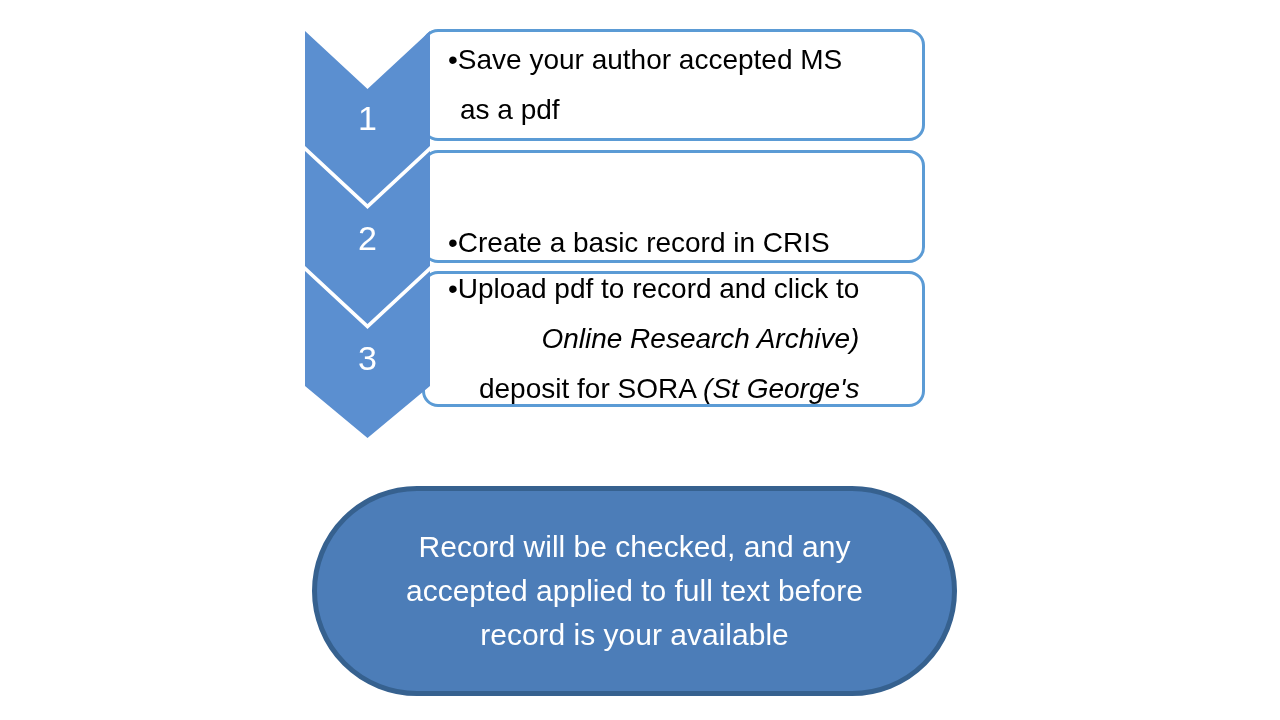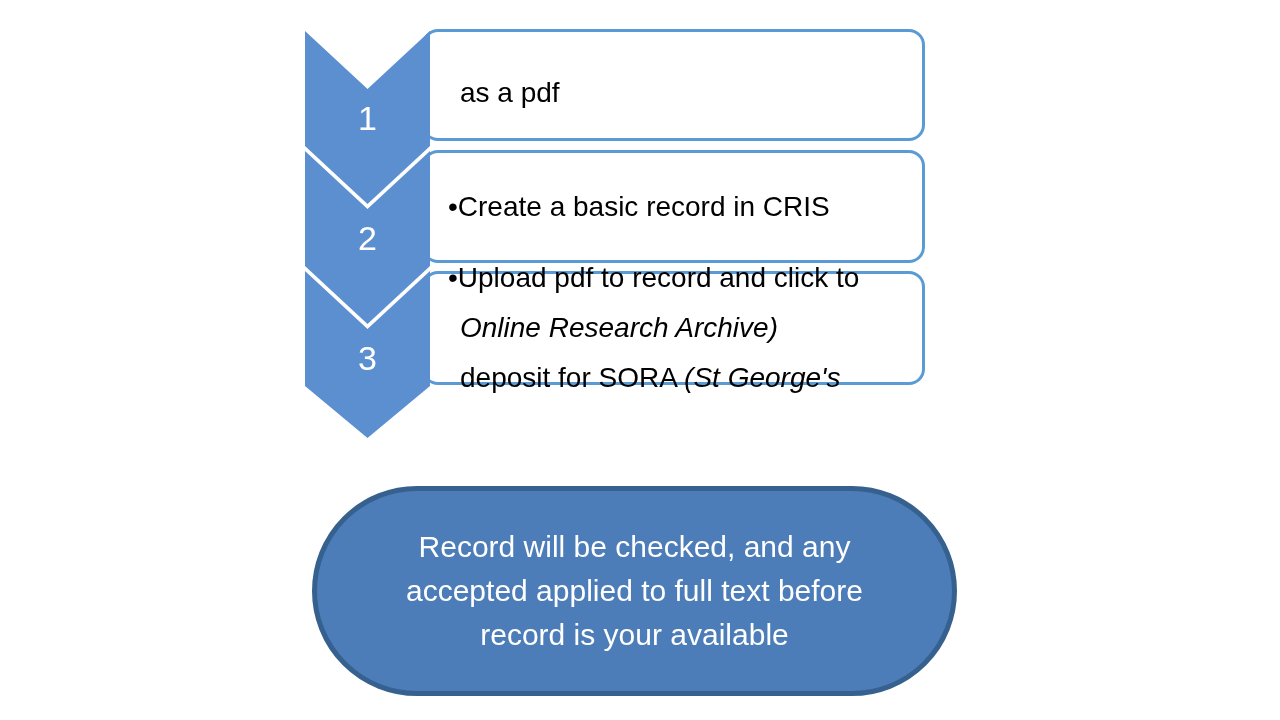--- a/index.html
+++ b/index.html
@@ -29,22 +29,22 @@
   
   .card{
     position:absolute;left:422px;width:503px;z-index:1;
     box-sizing:border-box;
     background:var(--card-fill,#fff);
     border:3px solid var(--card-border,#5b9bd5);
     border-radius:16px;
     display:flex;align-items:center;
   }
   .card1{top:29px;height:112px;}
-  .card2{top:150px;height:113px;}
-  .card3{top:271px;height:114px;}
+  .card2{top:150px;height:113px;align-items:flex-end;}
+  .card3{top:271px;height:136px;text-align:right;}
   .card-lines{
     padding-left:23px;padding-right:4px;
     font-size:28px;line-height:34px;
     color:var(--card-text,#000);
   }
   .tline{white-space:nowrap;}
   .card-lines .tline.cont{padding-left:12px;margin-top:16px;}
   .italic{font-style:italic;}
   
   .note{
@@ -71,20 +71,21 @@
     <polygon class="chev" points="5,126 67.5,184 130,126 130,241 67.5,299 5,241"></polygon>
     <polygon class="chev" points="5,246 67.5,304 130,246 130,361 67.5,413 5,361"></polygon>
   </svg>
 
   <div class="step-num num1">1</div>
   <div class="step-num num2">2</div>
   <div class="step-num num3">3</div>
 
   <div class="card card1">
     <div class="card-lines">
+        <div class="tline"><span>•</span><span>Save your author accepted MS</span></div>
         <div class="tline cont"><span>as a pdf</span></div>
       </div>
   </div>
   <div class="card card2">
     <div class="card-lines">
         <div class="tline"><span>•</span><span>Create a basic record in CRIS</span></div>
       </div>
   </div>
   <div class="card card3">
     <div class="card-lines">

